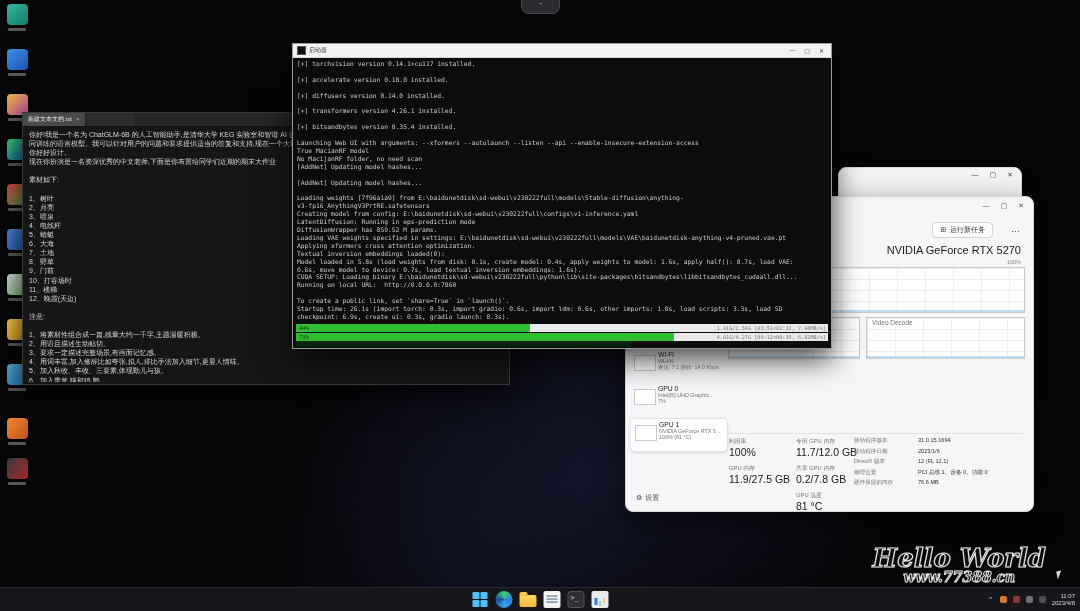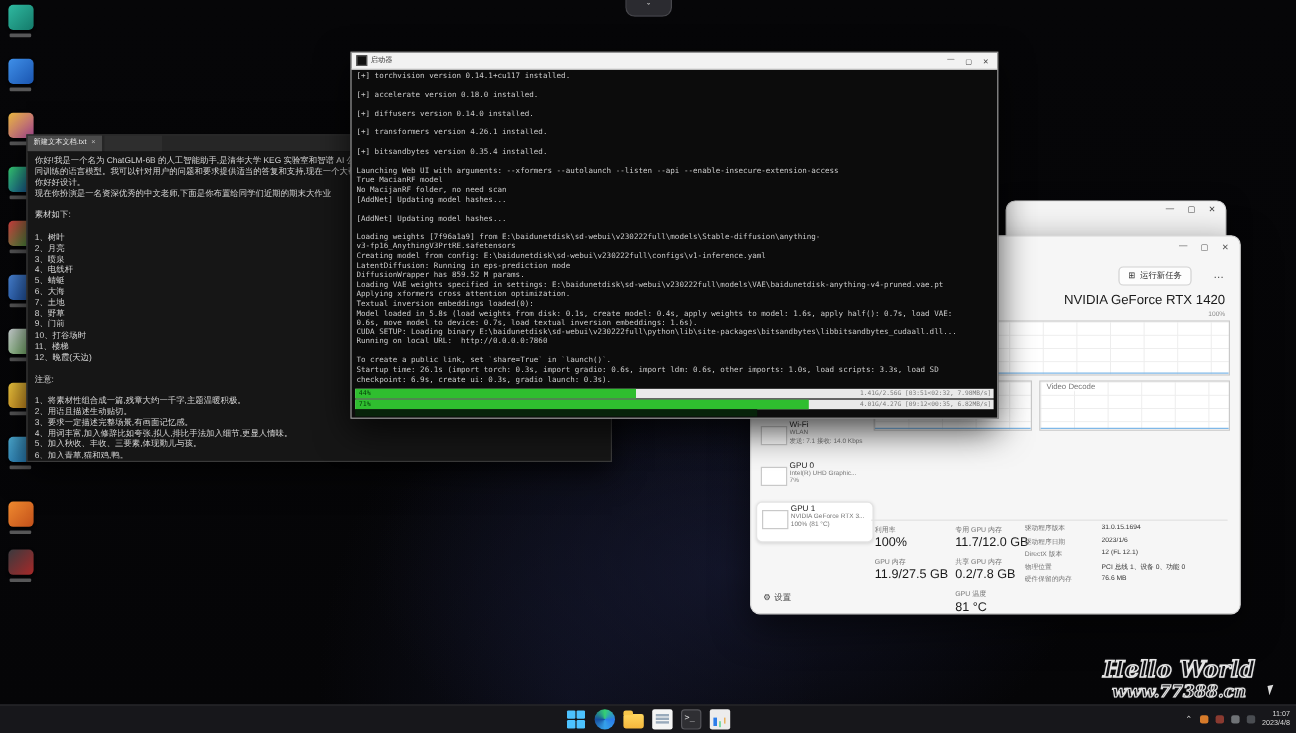--- a/index.html
+++ b/index.html
@@ -85,21 +85,21 @@
   #statsM{left:170px;width:70px;}
   #statsR{left:228px;width:168px;}
   .slab{font-size:5.8px;color:#767676;white-space:nowrap;overflow:hidden;}
   .sval{font-size:10.5px;color:#1a1a1a;margin:0 0 6px 0;white-space:nowrap;}
   .srow{display:flex;gap:6px;margin-bottom:2.5px;}
   .srl{font-size:5.6px;color:#767676;width:58px;white-space:nowrap;overflow:hidden;}
   .srv{font-size:5.6px;color:#333;white-space:nowrap;overflow:hidden;flex:1;}
   
   .wmark{position:absolute;right:34px;bottom:26px;z-index:8;text-align:center;
     font-family:"DejaVu Serif",serif;font-style:italic;font-weight:bold;}
-  .wm1{font-size:19px;line-height:24px;color:#101014;-webkit-text-stroke:1.2px #e6e6e6;
+  .wm1{font-size:26px;line-height:24px;color:#101014;-webkit-text-stroke:1.2px #e6e6e6;
     text-shadow:0 0 2px rgba(255,255,255,.45);}
   .wm2{font-size:14px;line-height:15px;color:#101014;-webkit-text-stroke:1px #e0e0e0;
     text-shadow:0 0 2px rgba(255,255,255,.4);}
   .cursor{position:absolute;right:18px;bottom:32px;width:0;height:0;z-index:9;
     border-left:5px solid #dcdcdc;border-bottom:8px solid transparent;transform:rotate(-12deg);}
   
   .taskbar{position:absolute;left:0;right:0;bottom:0;height:23px;background:#17171b;z-index:10;
     border-top:1px solid #2a2a2e;}
   #tbicons{position:absolute;left:50%;top:0;height:23px;transform:translateX(-50%);
     display:flex;gap:7px;align-items:center;}
@@ -229,21 +229,21 @@
   <div class="tmc">
     <span>—</span>
     <span>▢</span>
     <span>✕</span>
   </div>
   <div class="runbtn">
     <span>⊞</span>
     <span>运行新任务</span>
   </div>
   <div class="moreb">…</div>
-  <div class="gputitle">NVIDIA GeForce RTX 1420</div>
+  <div class="gputitle">NVIDIA GeForce RTX 5270</div>
   <div class="axismax">100%</div>
 
   <div class="chart c1">
     <span class="cl">3D</span>
     <svg viewBox="0 0 295 44" preserveAspectRatio="none">
       <polyline points="0,43 16,43 19,38 23,9 26,4 29,12 32,7 36,22 41,36 46,43 60,43 295,43" fill="rgba(158,203,238,.30)" stroke="#7fb8e8" stroke-width="1"></polyline>
     </svg>
   </div>
   <div class="chart c2">
     <span class="cl">Copy</span>

